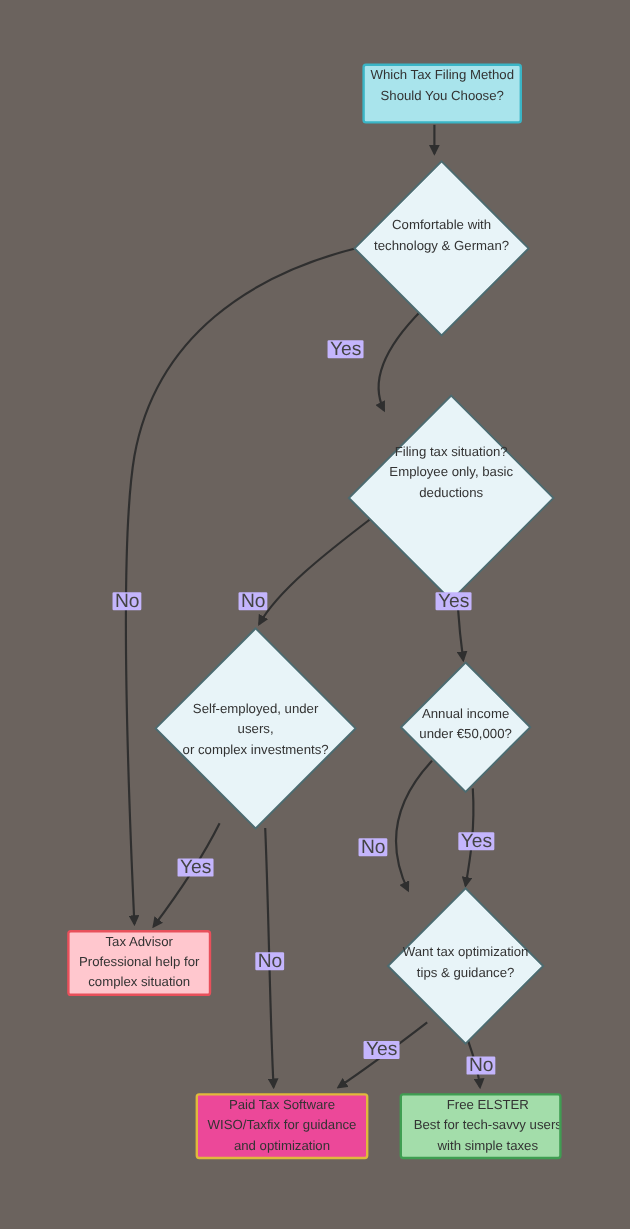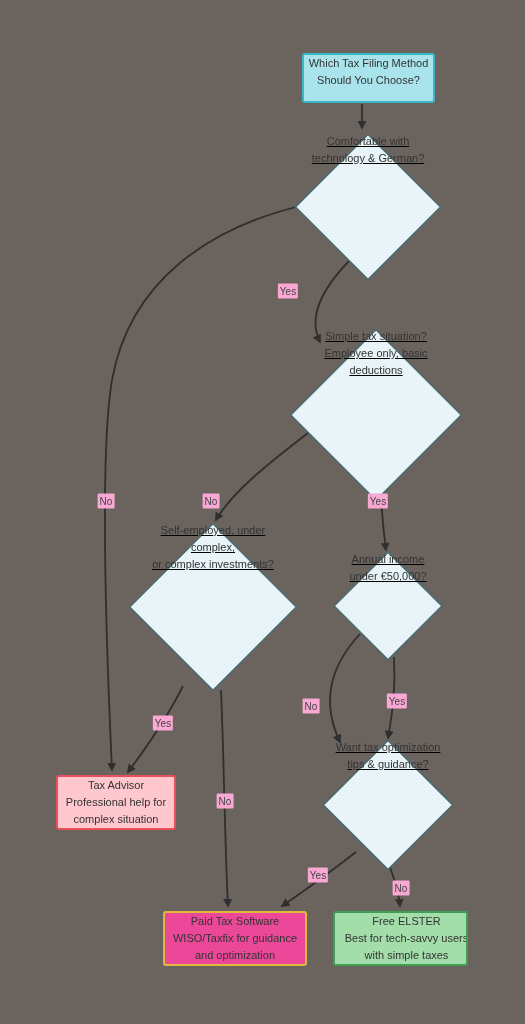--- a/index.html
+++ b/index.html
@@ -45,43 +45,43 @@
     overflow: hidden;
     line-height: 17px;
     color: #333333;
     font-size: 11px;
   }
   .rect .line { display: block; white-space: nowrap; }
   
   .diamond-wrap {
     position: absolute;
     display: flex;
+    align-items: center;
     justify-content: center;
-    text-decoration: underline;
   }
   .diamond-shape {
     position: absolute;
     inset: 0;
   }
   .diamond-label {
     position: relative;
     text-align: center;
     color: #333333;
     font-size: 11px;
     line-height: 17px;
     z-index: 2;
     white-space: nowrap;
   }
   .diamond-label .line { display: block; }
   
   .edge-label {
     position: absolute;
-    background: #f9a8d4;
+    background: #c4b5fd;
     color: #444444;
-    font-size: 10px;
+    font-size: 16px;
     line-height: 13px;
     padding: 1px 2px;
     border-radius: 1px;
     transform: translate(-50%, -50%);
     white-space: nowrap;
     z-index: 5;
   }
 </style>
 </head>
 <body style="background: rgb(107, 99, 94);">
@@ -152,33 +152,33 @@
       <span class="line">Comfortable with</span>
       <span class="line">technology &amp; German?</span>
     </div>
   </div>
 
   <div class="diamond-wrap" id="n-simple" style="left: 289px; top: 328px; width: 174px; height: 132px;">
     <svg class="diamond-shape" viewBox="0 0 100 100" preserveAspectRatio="none">
       <polygon points="50,1 99,50 50,99 1,50" fill="#e8f4f8" stroke="#4c6b70" stroke-width="1.6" vector-effect="non-scaling-stroke"></polygon>
     </svg>
     <div class="diamond-label">
-      <span class="line">Simple tax situation?</span>
+      <span class="line">Filing tax situation?</span>
       <span class="line">Employee only, basic</span>
       <span class="line">deductions</span>
     </div>
   </div>
 
   <div class="diamond-wrap" id="n-selfemp" style="left: 128px; top: 522px; width: 170px; height: 172px;">
     <svg class="diamond-shape" viewBox="0 0 100 100" preserveAspectRatio="none">
       <polygon points="50,1 99,50 50,99 1,50" fill="#e8f4f8" stroke="#4c6b70" stroke-width="1.6" vector-effect="non-scaling-stroke"></polygon>
     </svg>
     <div class="diamond-label">
       <span class="line">Self-employed, under</span>
-      <span class="line">complex,</span>
+      <span class="line">users,</span>
       <span class="line">or complex investments?</span>
     </div>
   </div>
 
   <div class="diamond-wrap" id="n-income" style="left: 333px; top: 551px; width: 110px; height: 106px;">
     <svg class="diamond-shape" viewBox="0 0 100 100" preserveAspectRatio="none">
       <polygon points="50,1 99,50 50,99 1,50" fill="#e8f4f8" stroke="#4c6b70" stroke-width="1.6" vector-effect="non-scaling-stroke"></polygon>
     </svg>
     <div class="diamond-label">
       <span class="line">Annual income</span>

